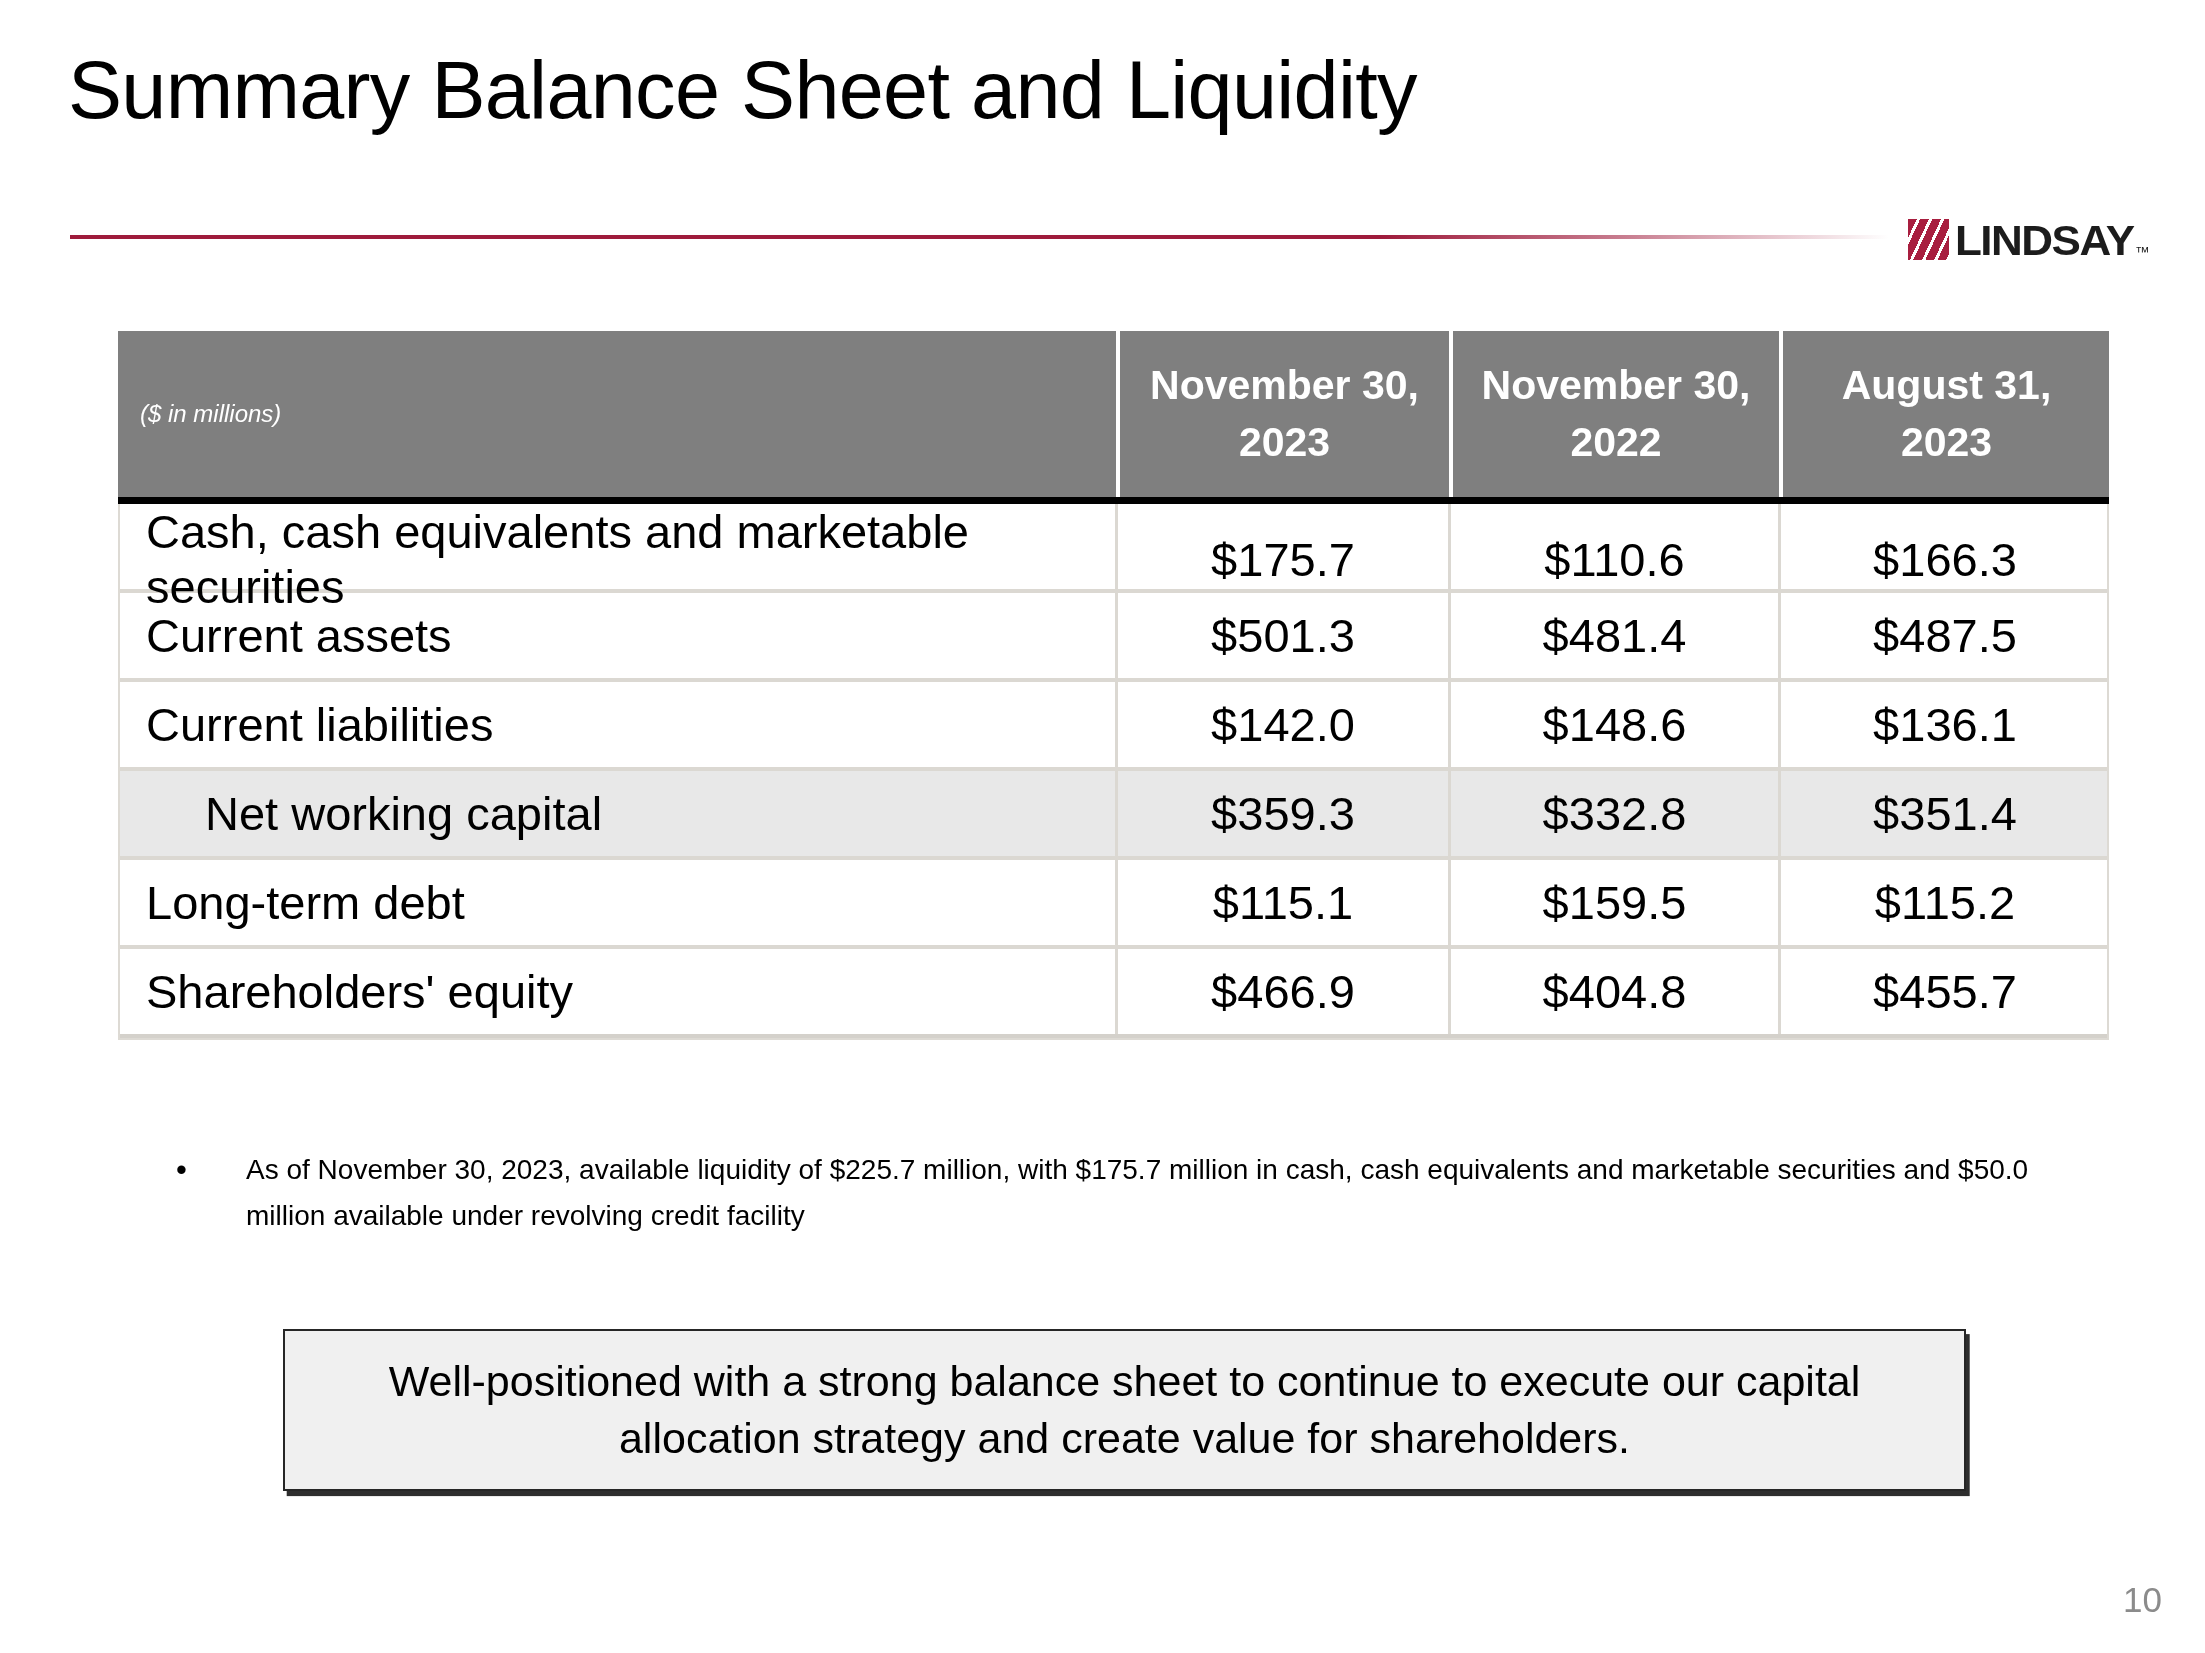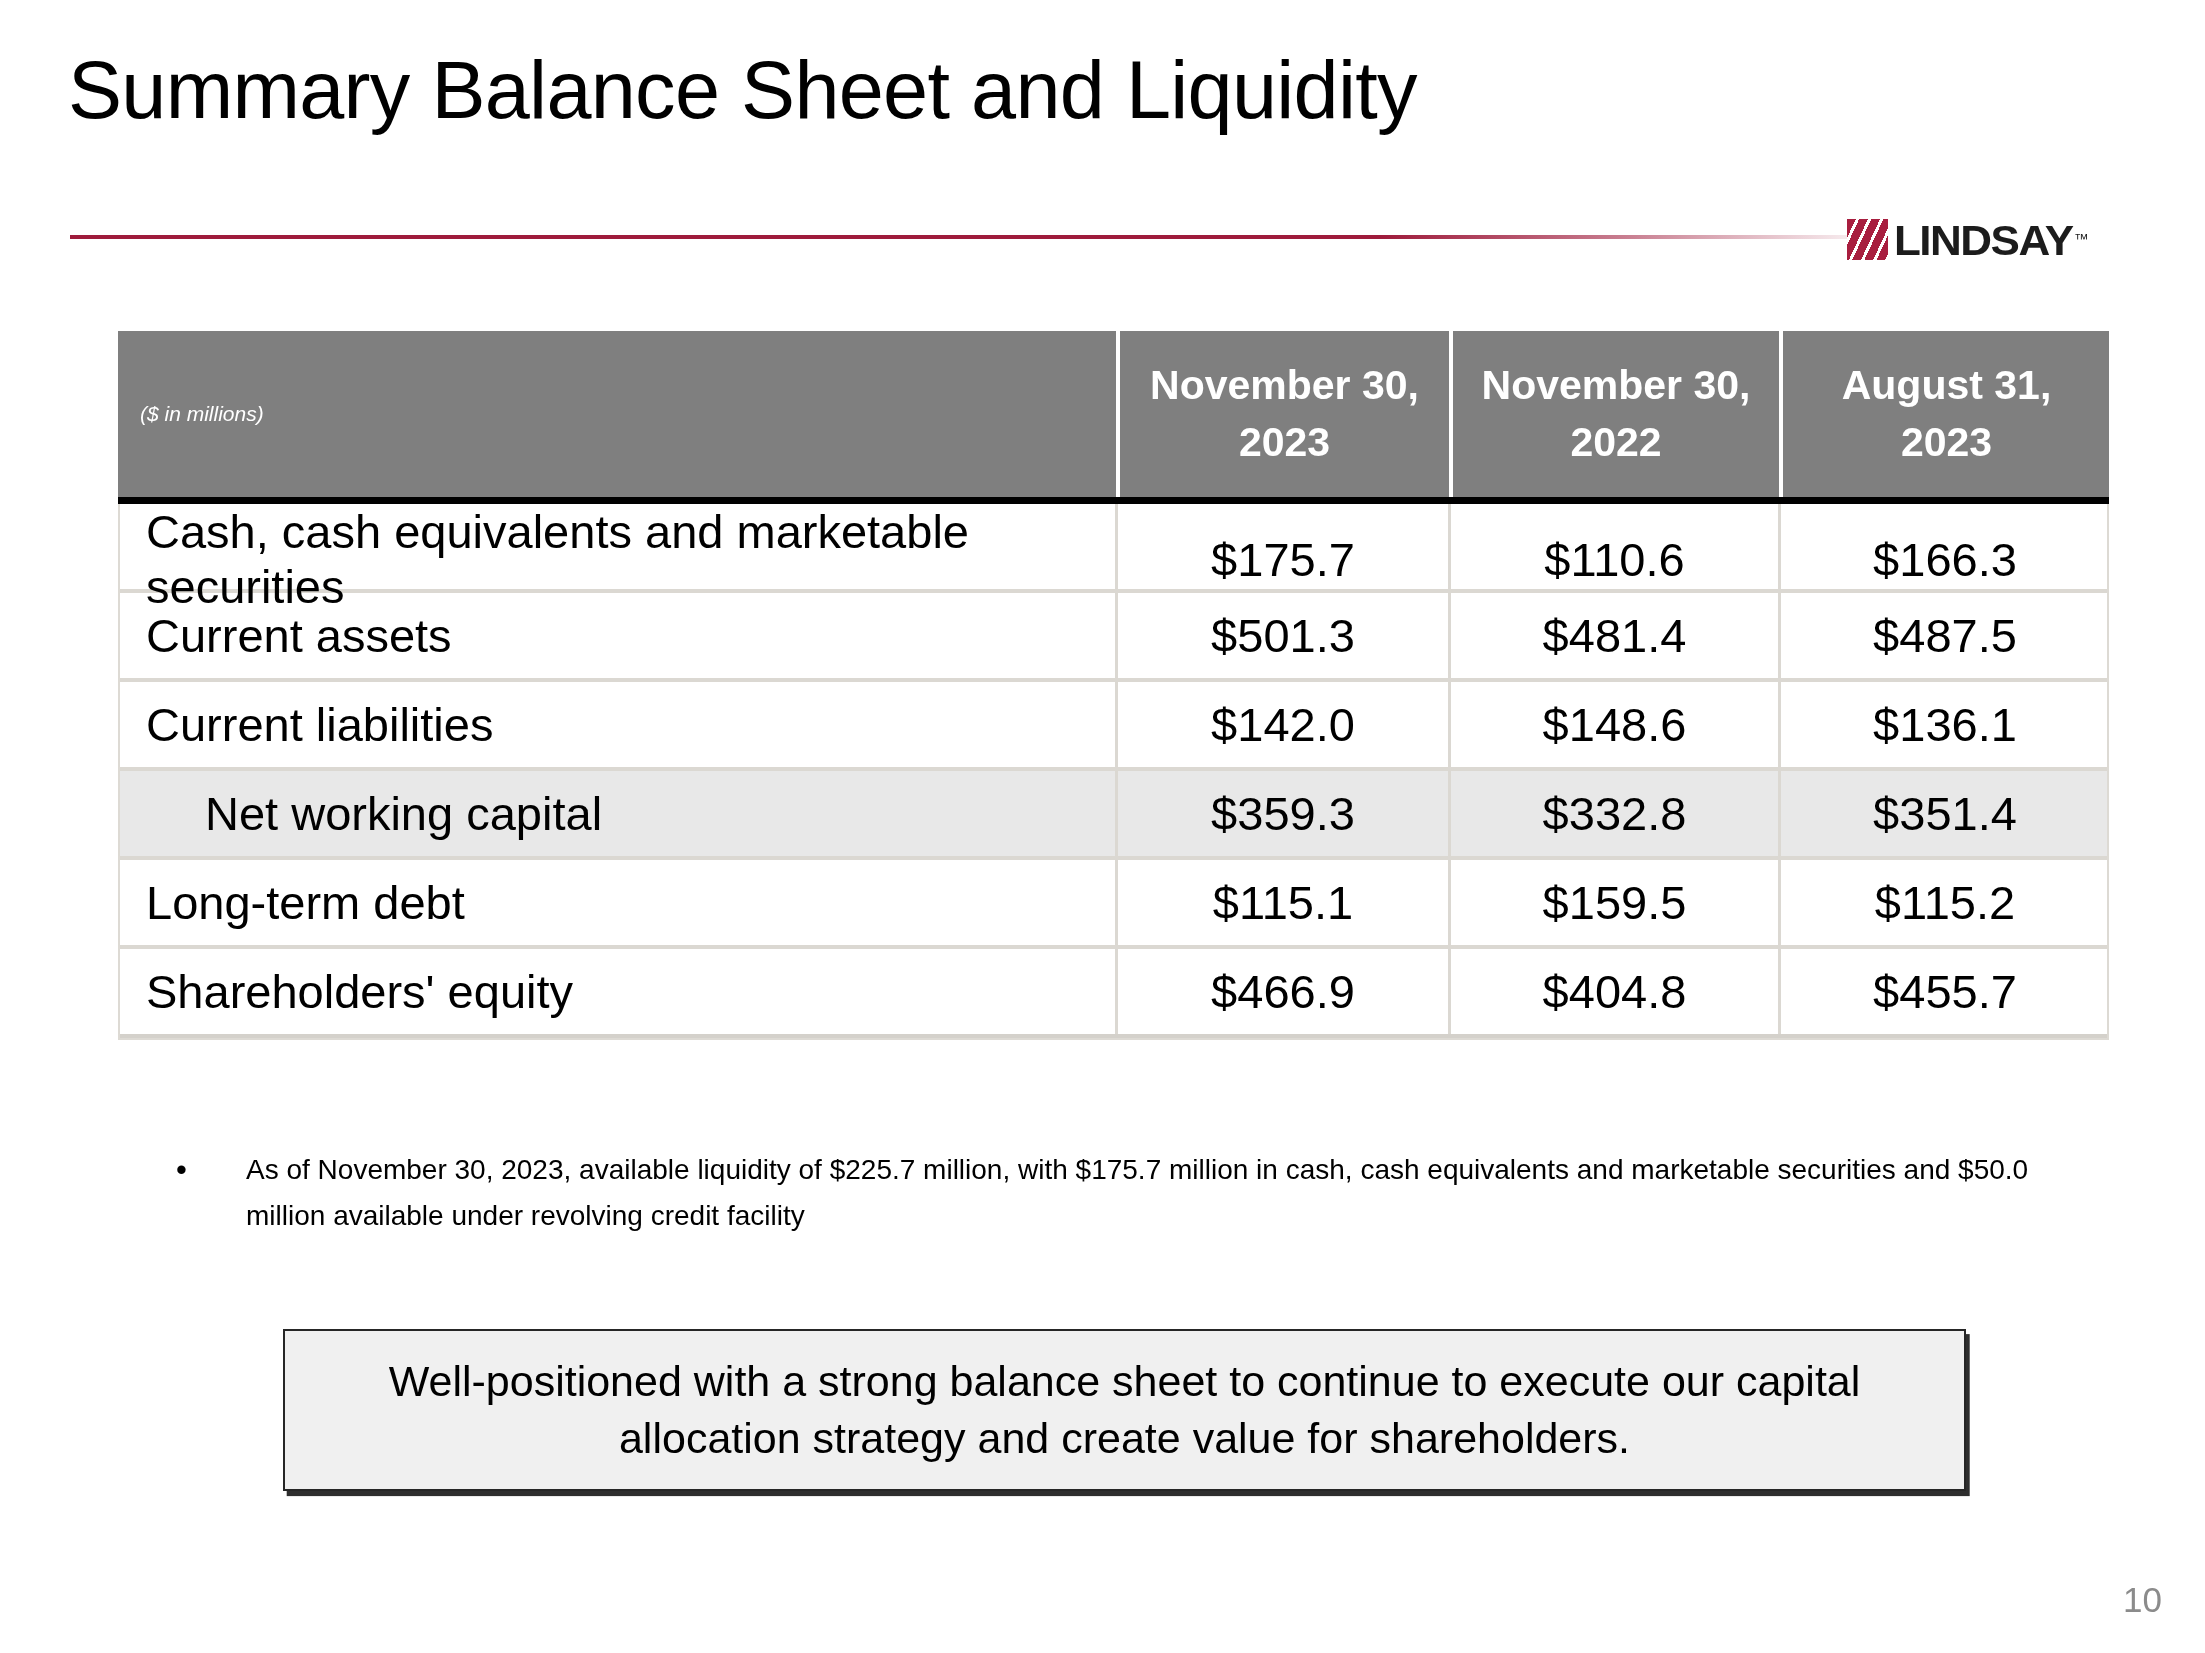--- a/index.html
+++ b/index.html
@@ -10,37 +10,37 @@
   
   .title{position:absolute;left:68px;top:44px;margin:0;
          font-size:81px;font-weight:400;letter-spacing:-0.7px;color:#000;}
 
   
   .rule{position:absolute;left:70px;top:235px;width:1819px;height:4.4px;
         background:linear-gradient(to right,#9E1B3B 0%,#9E1B3B 72%,
                    rgba(158,27,59,0.55) 86%,rgba(158,27,59,0.12) 97%,rgba(158,27,59,0) 100%);}
 
   
-  .logo{position:absolute;left:1847px;top:219px;display:flex;align-items:center;}
+  .logo{position:absolute;left:1908px;top:219px;display:flex;align-items:flex-end;}
   .logo-mark{width:41px;height:41px;margin-right:5.9px;
              background:repeating-linear-gradient(115deg,#A81E3F 0 8px,#ffffff 8px 11px);
              background-color:#A81E3F;}
   .logo-text{font-size:44px;line-height:41px;font-weight:800;color:#1c1c1c;letter-spacing:-1.5px;
              transform:scaleY(0.98);}
   .logo-tm{font-size:14.7px;line-height:14.7px;color:#1c1c1c;margin-left:1.5px;}
 
   
   .fin-table{position:absolute;left:118px;top:331px;width:1991px;}
   .thead{display:grid;grid-template-columns:998px 333px 330px 331px;
          height:173px;background:#7F7F7F;border-bottom:7.4px solid #000;box-sizing:border-box;}
   .hcell{display:flex;align-items:center;justify-content:center;text-align:center;
          color:#fff;font-weight:bold;font-size:41px;line-height:1.4;white-space:pre-line;
          border-left:4.4px solid #fff;}
   .hcell.unit{border-left:none;justify-content:flex-start;padding-left:22px;
-              font-style:italic;font-weight:400;font-size:21px;border-radius:27px;}
+              font-style:italic;font-weight:400;font-size:24px;border-radius:27px;}
   .tbody{border:2.2px solid #DDDAD4;border-top:none;box-sizing:border-box;}
   .trow{display:grid;grid-template-columns:995px 333px 330px 331px;
         height:85px;border-bottom:4.4px solid #DBD8D2;background:#fff;}
   .trow:last-child{border-bottom:4.4px solid #D4D1CB;}
   .trow.highlight{background:#E8E8E8;}
   .tcell{display:flex;align-items:center;font-size:47px;}
   .tcell.label{padding-left:26px;}
   .tcell.label.indent{padding-left:85px;}
   .tcell.val{justify-content:center;border-left:3.7px solid #DBD8D2;}
 

